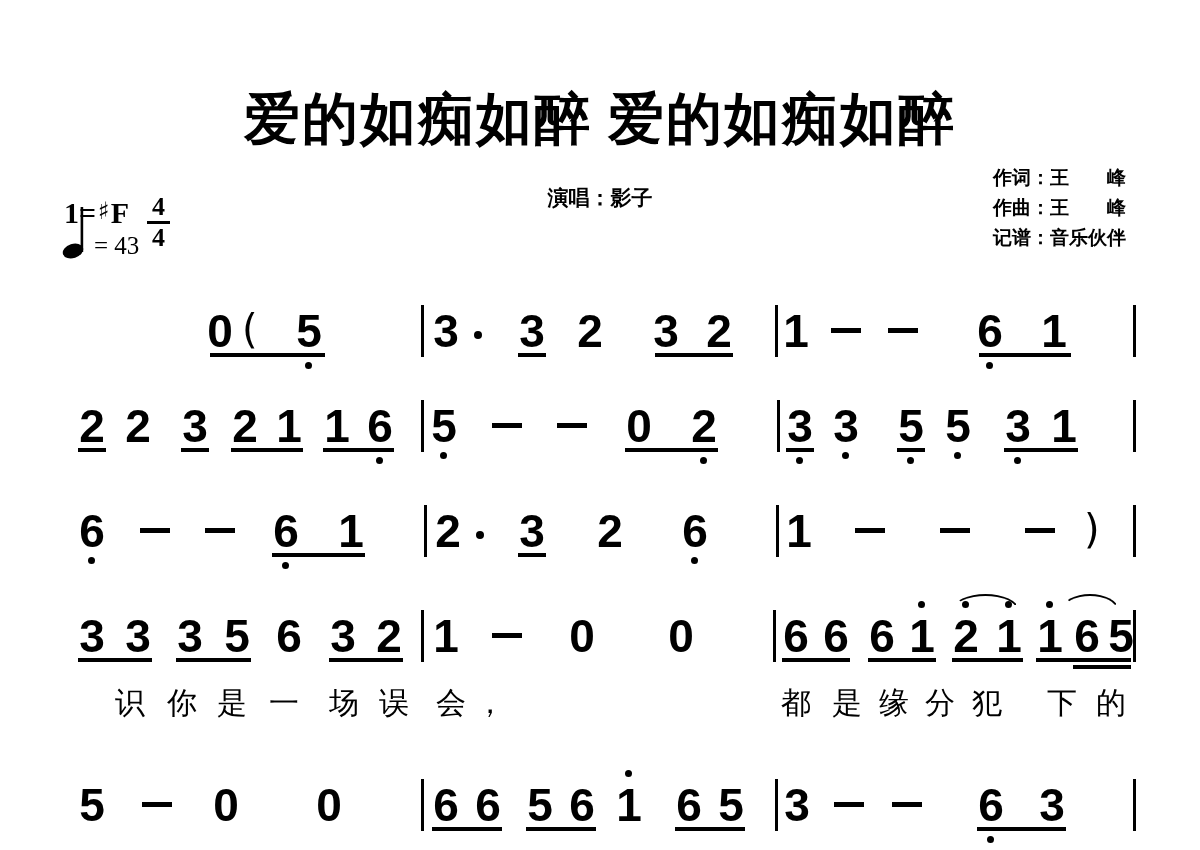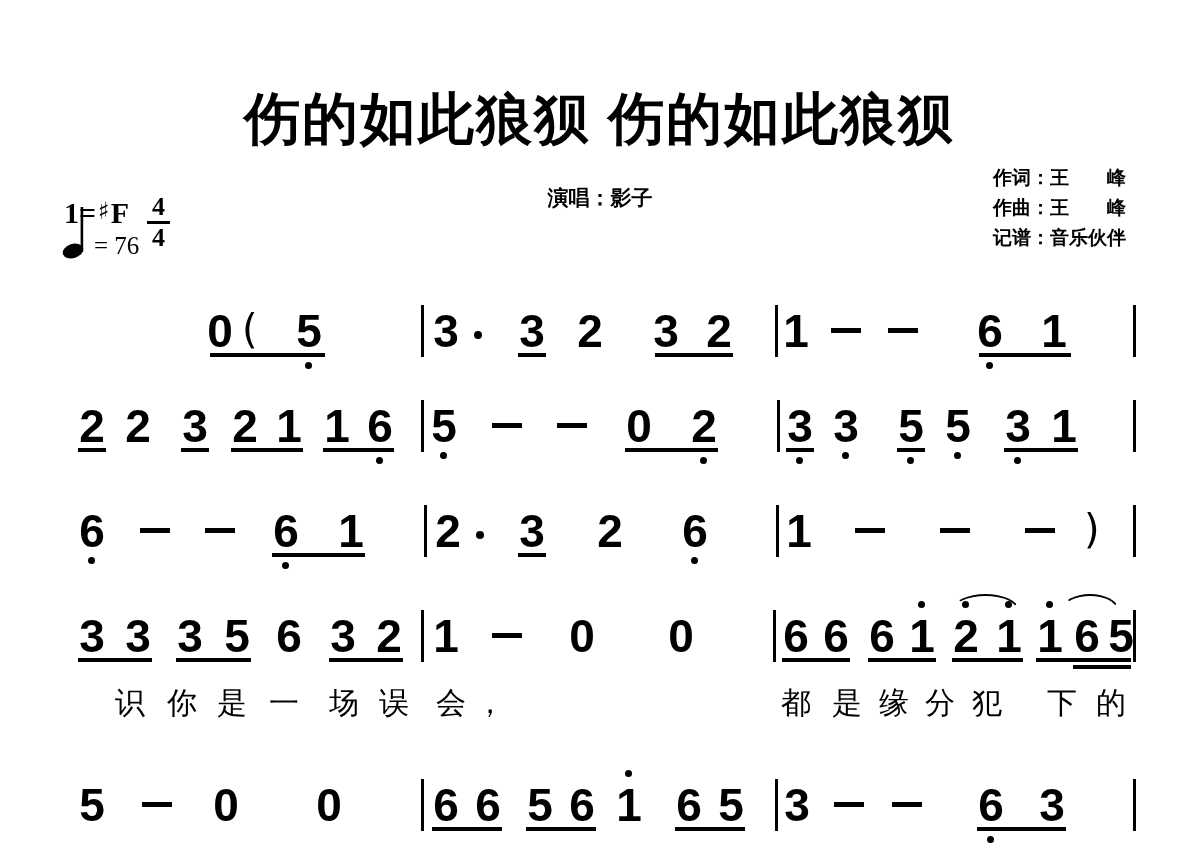--- a/index.html
+++ b/index.html
@@ -34,21 +34,21 @@
   .dot{position:absolute;width:7px;height:7px;border-radius:50%;background:#000;}
   .dot.aug{width:8px;height:8px;}
   .slur{position:absolute;height:15px;border:2.5px solid transparent;border-top:2.5px solid #000;
         border-radius:50% 50% 0 0 / 100% 100% 0 0;box-sizing:border-box;}
   .paren{position:absolute;font:400 40px/48px "DejaVu Sans",sans-serif;}
   .lyric{position:absolute;width:36px;text-align:center;font-size:30px;line-height:34px;}
 </style>
 </head>
 <body>
 
-<div class="title">伤的如此狼狈 伤的如此狼狈</div>
+<div class="title">爱的如痴如醉 爱的如痴如醉</div>
 <div class="singer">演唱：影子</div>
 
 <div class="credits">
   <div>作词：王　　峰</div>
   <div>作曲：王　　峰</div>
   <div>记谱：音乐伙伴</div>
 </div>
 
 <div class="keysig">
   <span>1=</span>
@@ -58,21 +58,21 @@
     <span class="mt">4</span>
     <span class="mb">4</span>
   </span>
 </div>
 
 <div class="tempo">
   <svg width="30" height="58" viewBox="0 0 30 58">
     <ellipse cx="11" cy="49" rx="10.5" ry="7" transform="rotate(-18 11 49)" fill="#000"></ellipse>
     <rect x="18.6" y="5" width="2.6" height="45" fill="#000"></rect>
   </svg>
-  <span class="bpm">= 76</span>
+  <span class="bpm">= 43</span>
 </div>
 
 <div id="score">
     <div class="note" style="left: 198px; top: 309px;">0</div>
     <div class="paren" style="left: 242px; top: 305px;">(</div>
     <div class="note" style="left: 287px; top: 309px;">5</div>
     <div class="dot" style="left: 305px; top: 362px;"></div>
     <div class="barline" style="left: 421px; top: 305px;"></div>
     <div class="note" style="left: 424px; top: 309px;">3</div>
     <div class="dot aug" style="left: 474px; top: 331px;"></div>

